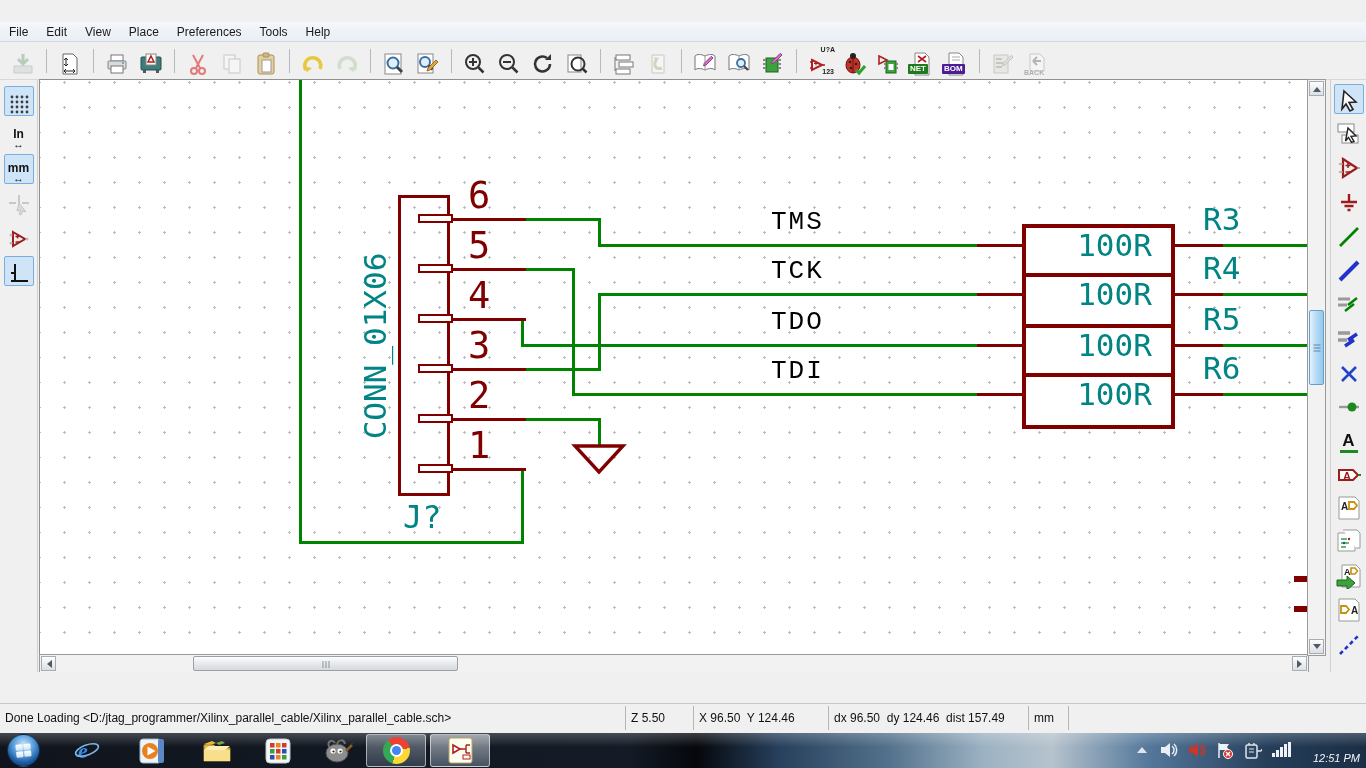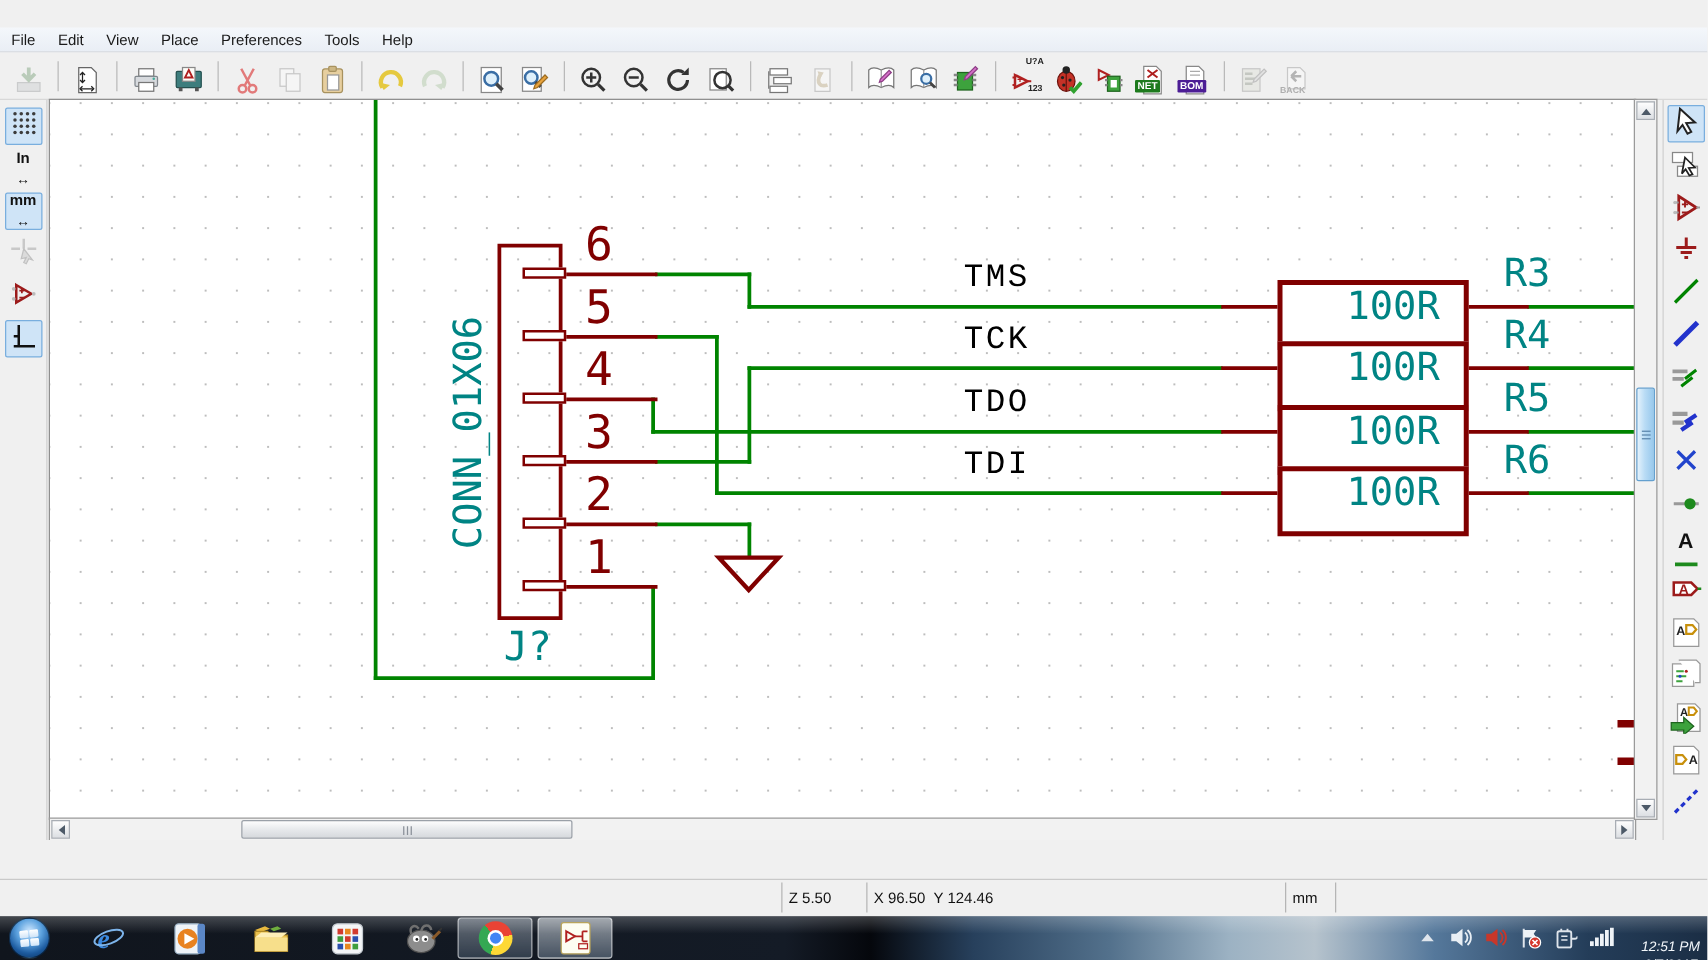--- a/index.html
+++ b/index.html
@@ -48,21 +48,21 @@
   .banner.net { background:#1d7a1d; }
   .banner.bom { background:#4c1d95; }
   .backtxt { position:absolute; left:2px; bottom:0px; font-size:7px; font-weight:bold; color:#444; }
 
   
   #left-toolbar { position:absolute; left:0; top:80px; width:38px; height:592px; background:#f0f0f0;
     border-right:1px solid #d0d0d0; display:flex; flex-direction:column; align-items:center; padding-top:4px; }
   #right-toolbar { position:absolute; left:1330px; top:80px; width:36px; height:592px; background:#f0f0f0;
     border-left:1px solid #d0d0d0; display:flex; flex-direction:column; align-items:center; padding-top:2px; }
   .sbtn { width:30px; height:30px; margin:2px 0; display:flex; flex-direction:column; align-items:center;
-    justify-content:space-between; border:1px solid transparent; border-radius:2px; position:relative; }
+    justify-content:flex-end; border:1px solid transparent; border-radius:2px; position:relative; }
   .sel { background:#cfe4f7; border:1px solid #79aede; }
   .unit-txt { font-size:12px; font-weight:bold; color:#111; line-height:11px; }
   .unit-arrow { font-size:11px; color:#111; line-height:9px; }
   .lblA { font-size:17px; font-weight:bold; color:#111; line-height:16px; }
   .lblA-under { width:18px; height:3px; background:#1d8a1d; margin-top:1px; }
 
   
   #canvas { position:absolute; left:40px; top:80px; width:1268px; height:575px; background:#fff;
     box-shadow:0 0 0 1px #8f8f8f;
     background-image:radial-gradient(#bdbdbd 1px, transparent 1.2px);
@@ -630,22 +630,24 @@
           <i></i>
         </span>
       </div>
     <div class="sc-arrow" style="left:1px;bottom:1px">
         <span class="tri" style="border:4px solid transparent;border-top:5px solid #4d5a68;margin-top:3px"></span>
       </div>
   </div>
 
   <div id="statusarea">
     <div id="statusrow">
+      <span class="sfield first" style="left:0;width:625px">Done Loading &lt;D:/jtag_programmer/Xilinx_parallel_cable/Xilinx_parallel_cable.sch&gt;</span>
       <span class="sfield" style="left:625px;width:68px">Z 5.50</span>
       <span class="sfield" style="left:693px;width:135px">X 96.50  Y 124.46</span>
+      <span class="sfield" style="left:828px;width:200px">dx 96.50  dy 124.46  dist 157.49</span>
       <span class="sfield" style="left:1028px;width:40px">mm</span>
       <span class="sfield" style="left:1068px;width:298px"></span>
     </div>
   </div>
 
   <div id="taskbar">
     <div id="start-orb">
         <span class="flag">
           <i></i>
           <i></i>

